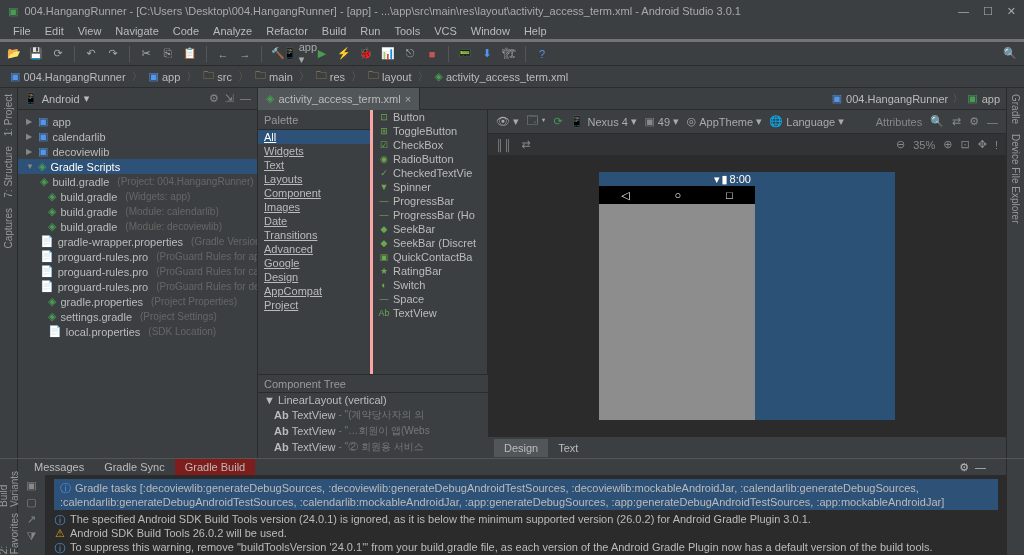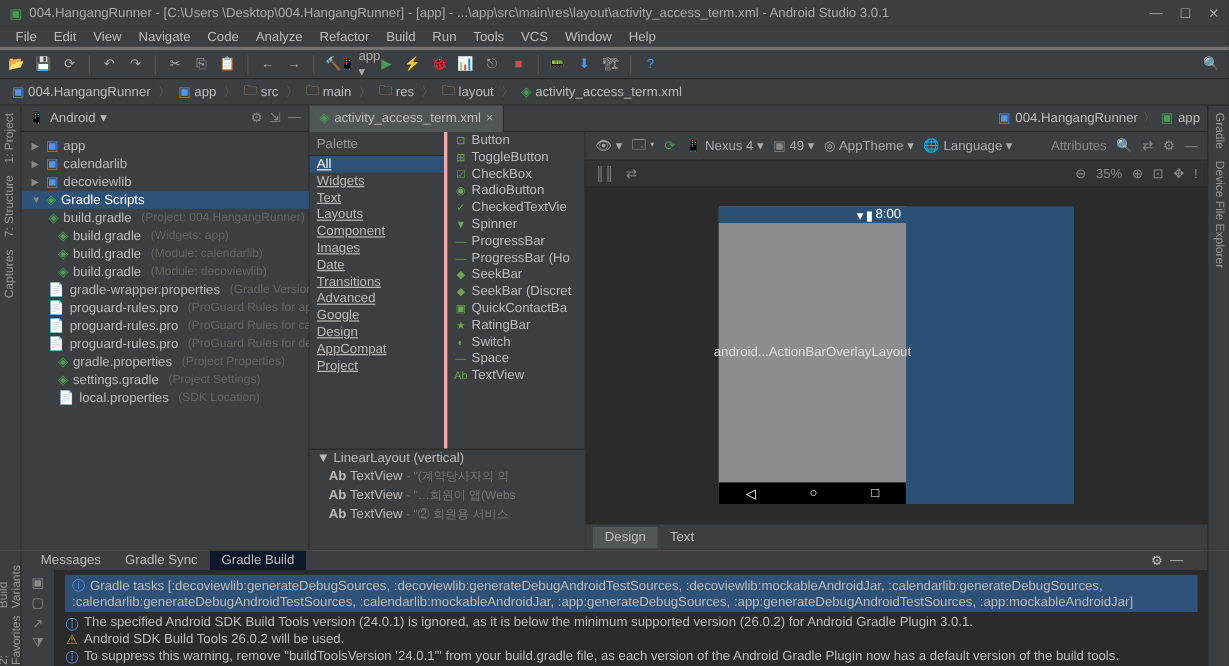--- a/index.html
+++ b/index.html
@@ -88,21 +88,21 @@
 .component-tree-list .citem.d1 { padding-left: 16px; }
 .component-tree-list .citem .hint { color:#777; font-size:10px;}
 
 .design-tabs { height: 22px; background: #3c3f41; display: flex; align-items: center; padding: 0 6px; gap: 0; border-top:1px solid #2b2b2b;}
 .design-tabs .dtab { padding: 3px 10px; color: #bbb; }
 .design-tabs .dtab.sel { background: #515658; }
 
 .bottom-panel { height: 100px; background: #2b2b2b; border-top: 1px solid #555; display: flex; }
 .bottom-tabs { height: 20px; background: #3c3f41; display: flex; align-items: center; padding: 0 6px; gap: 0; }
 .bottom-tabs .btab { padding: 2px 10px; color: #bbb; }
-.bottom-tabs .btab.sel { background: #0f172a; }
+.bottom-tabs .btab.sel { background: #7f1d1d; }
 .bottom-left-gutter { width: 18px; background: #3c3f41; display: flex; flex-direction: column; gap: 6px; padding:4px 0; align-items:center; border-right:1px solid #2b2b2b;}
 .bottom-left-gutter span { writing-mode: vertical-rl; transform: rotate(180deg); font-size: 10px; color: #999;}
 .messages-area { flex:1; display:flex; flex-direction:column;}
 .messages-content { flex:1; padding: 4px 8px; overflow: auto; font-size: 10px; }
 .messages-content .msg { padding: 1px 0 1px 16px; position:relative; color:#bbb;}
 .messages-content .msg .mic { position:absolute; left:0; top:1px; width:12px; text-align:center;}
 .messages-content .msg.info .mic { color:#5394ec; }
 .messages-content .msg.warn .mic { color:#d6a01b; }
 .messages-content .task-line{ background:#2d5177; padding:2px 6px; margin-bottom:2px; color:#bbb; font-size:10px;}
 .messages-right-icons{ position:absolute; right:20px; display:flex; gap:6px; }
@@ -405,20 +405,21 @@
                 <span class="wic" style="color:#6aa84f;">—</span>
                 <span>Space</span>
               </div>
               <div class="witem">
                 <span class="wic" style="color:#6aa84f;">Ab</span>
                 <span>TextView</span>
               </div>
             </div>
         </div>
         <div class="component-tree">
+          <div class="component-tree-header">Component Tree</div>
           <div class="component-tree-list" id="ct-list">
               <div class="citem d0">
                 <span class="arrow">▼</span> 
                 <span>LinearLayout (vertical)</span>
               </div>
               <div class="citem d1">
                 <span style="color:#bbb;font-weight:bold;">Ab</span> 
                 <span>TextView</span>
                 <span class="hint">- "(계약당사자의 의</span>
               </div>
@@ -466,23 +467,20 @@
           </div>
         </div>
         <div class="canvas-area">
           <div class="phone-preview">
             <div class="phone-body">
               <div class="phone-status">
                 <span>▾</span>
                 <span>▮</span>
                 <span>8:00</span>
               </div>
-              <div class="phone-content">
-                <span>android...ActionBarOverlayLayout</span>
-              </div>
               <div class="phone-nav">
                 <span>◁</span>
                 <span>○</span>
                 <span>□</span>
               </div>
             </div>
           </div>
           <div class="blueprint"></div>
         </div>
         <div class="design-tabs">

